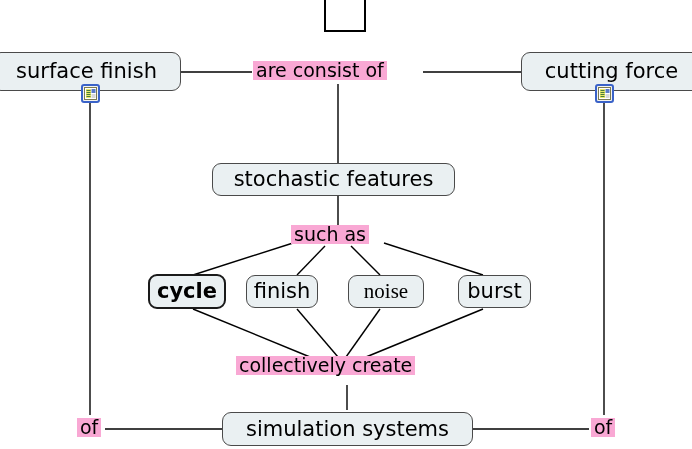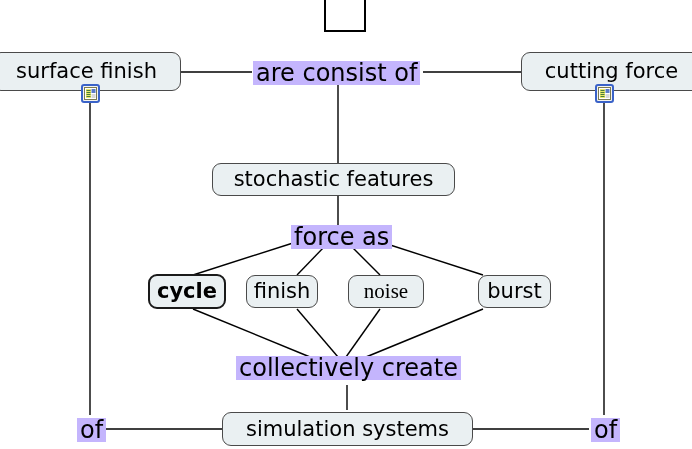--- a/index.html
+++ b/index.html
@@ -59,24 +59,24 @@
     box-sizing: border-box;
     background: #ffffff;
     border: 2px solid #000000;
     border-radius: 0;
   }
 
   
   .link-label {
     position: absolute;
     color: #000000;
-    font-size: 24px;
+    font-size: 19px;
     line-height: 1;
     white-space: nowrap;
-    background: #c4b5fd;
+    background: #f9a8d4;
     padding: 0 3px;
   }
 
   
   .res-icon {
     position: absolute;
     width: 19px;
     height: 19px;
     box-sizing: border-box;
     border: 2px solid #3a62c8;
@@ -165,31 +165,31 @@
   </div>
 
   <div class="node" style="left:246px; top:275px; width:72px; height:33px;">
     <span>finish</span>
   </div>
 
   <div class="node" style="left:348px; top:275px; width:76px; height:33px;font-family:Liberation Serif, serif;">
     <span>noise</span>
   </div>
 
-  <div class="node" style="left:458px; top:275px; width:73px; height:33px;margin-left:20px;">
+  <div class="node" style="left:458px; top:275px; width:73px; height:33px;">
     <span>burst</span>
   </div>
 
   <div class="node" style="left:222px; top:412px; width:251px; height:34px;">
     <span>simulation systems</span>
   </div>
 
   <div class="link-label" style="left:253px; top:61px;">are consist of</div>
 
-  <div class="link-label" style="left:291px; top:225px;">force as</div>
+  <div class="link-label" style="left:291px; top:225px;">such as</div>
 
   <div class="link-label" style="left:236px; top:356px;">collectively create</div>
 
   <div class="link-label" style="left:77px; top:418px;">of</div>
 
   <div class="link-label" style="left:591px; top:418px;">of</div>
 
 </div>
 
 </body></html>

